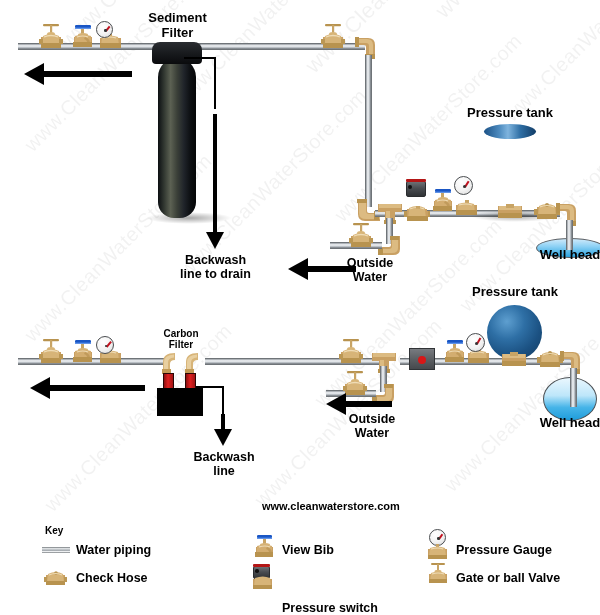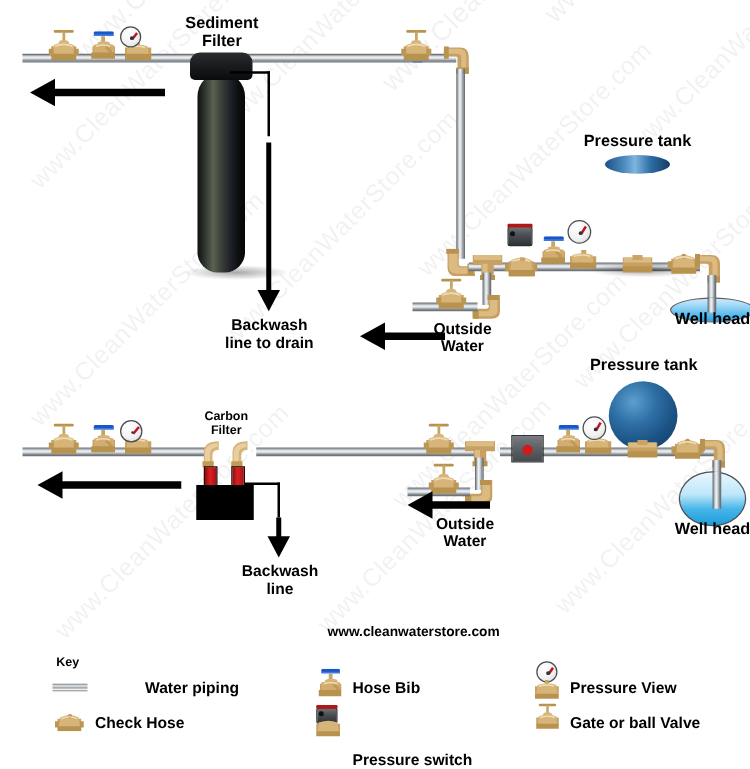--- a/index.html
+++ b/index.html
@@ -549,21 +549,21 @@
   <div class="pipeV" style="left:570px;top:368px;height:40px;"></div>
   <div class="wellCirc" style="left:543px;top:377px;width:54px;height:44px;"></div>
   <div class="pipeV" style="left:570px;top:377px;height:30px;"></div>
   <div class="lbl" style="left:518px;top:416px;width:104px;font-size:13px;">Well head</div>
 
   <div class="site" style="left:262px;top:500px;">www.cleanwaterstore.com</div>
 
   <div class="keyTtl" style="left:45px;top:525px;">Key</div>
 
   <div class="keyPipe" style="left:42px;top:547px;width:28px;"></div>
-  <div class="keyItem" style="left:76px;top:543px;margin-left:40px;">Water piping</div>
+  <div class="keyItem" style="left:76px;top:543px;">Water piping</div>
 
   <div class="brass" style="left:44px;top:569px;">
     <svg width="24" height="16" viewBox="0 0 24 16">
       <path d="M2 6 h19 v7 h-19 z" fill="#c9a063"></path>
       <path d="M4 5 q8 -4 15 0 l1 9 h-17 z" fill="#d7b478"></path>
       <path d="M2 12 h19 v4 h-19 z" fill="#b8934f"></path>
       <circle cx="12" cy="4" r="1.8" fill="#bb9754"></circle>
       <path d="M5 6 q7 -3 13 0" stroke="#efdcb6" stroke-width="1.1" fill="none"></path>
       <rect x="0" y="8" width="3" height="5" fill="#bb9754"></rect>
       <rect x="20" y="8" width="3" height="5" fill="#bb9754"></rect>
@@ -577,21 +577,21 @@
       <rect x="5" y="2.4" width="15" height="1.4" fill="#3e7ae0"></rect>
       <rect x="11" y="4" width="3" height="5" fill="#c8a465"></rect>
       <path d="M8 9 q5 -2 10 0 l-1 4 h-8 z" fill="#d7b478"></path>
       <path d="M4 12 h17 v6 h-17 z" fill="#c9a063"></path>
       <path d="M5 11 q8 -3 15 0 l0 8 h-15 z" fill="#d3ad70"></path>
       <path d="M15 12 q6 2 5 8 l-3 0 q1 -5 -3 -6 z" fill="#c09a5b"></path>
       <path d="M3 17 h18 v5 h-18 z" fill="#b8934f"></path>
       <path d="M7 12 q6 -2 11 0" stroke="#efdcb6" stroke-width="1.2" fill="none"></path>
     </svg>
   </div>
-  <div class="keyItem" style="left:282px;top:543px;">Hose Bib</div>
+  <div class="keyItem" style="left:282px;top:543px;">View Bib</div>
 
   <div class="pswBox" style="left:253px;top:566px;width:17px;height:13px;"></div>
   <div class="pswLid" style="left:253px;top:564px;width:17px;height:3px;"></div>
   <div class="pswKnob" style="left:255px;top:569px;width:3.5px;height:3.5px;"></div>
   <div class="brass" style="left:251px;top:576px;">
     <svg width="24" height="14" viewBox="0 0 24 14">
       <path d="M2 3 h19 v6 h-19 z" fill="#c9a063"></path>
       <path d="M4 2 q8 -3 15 0 l1 8 h-17 z" fill="#d7b478"></path>
       <path d="M2 9 h19 v4 h-19 z" fill="#b8934f"></path>
     </svg>
@@ -604,21 +604,21 @@
   </div>
   <div class="brass" style="left:426px;top:544px;">
     <svg width="24" height="16" viewBox="0 0 24 16">
       <rect x="10" y="0" width="3" height="4" fill="#c8a465"></rect>
       <path d="M2 5 h19 v6 h-19 z" fill="#c9a063"></path>
       <path d="M4 4 q8 -3 15 0 l1 8 h-17 z" fill="#d7b478"></path>
       <path d="M2 11 h19 v4 h-19 z" fill="#b8934f"></path>
       <path d="M5 5 q7 -2 12 0" stroke="#efdcb6" stroke-width="1.1" fill="none"></path>
     </svg>
   </div>
-  <div class="keyItem" style="left:456px;top:543px;">Pressure View</div>
+  <div class="keyItem" style="left:456px;top:543px;">Pressure Gauge</div>
 
   <div class="brass" style="left:426px;top:562px;">
     <svg width="26" height="22" viewBox="0 0 26 22">
       <rect x="5" y="1" width="14" height="2" rx="1" fill="#b8934f"></rect>
       <rect x="11" y="2" width="2" height="7" fill="#c8a465"></rect>
       <ellipse cx="12" cy="9.5" rx="3.5" ry="1.8" fill="#d8b578"></ellipse>
       <path d="M3 12 h18 v6 h-18 z" fill="#c9a063"></path>
       <path d="M5 11 q7 -3 14 0 l1 8 h-16 z" fill="#d7b478"></path>
       <path d="M3 17 h18 v4 h-18 z" fill="#b8934f"></path>
       <path d="M6 12 q6 -2 12 0" stroke="#efdcb6" stroke-width="1.1" fill="none"></path>

